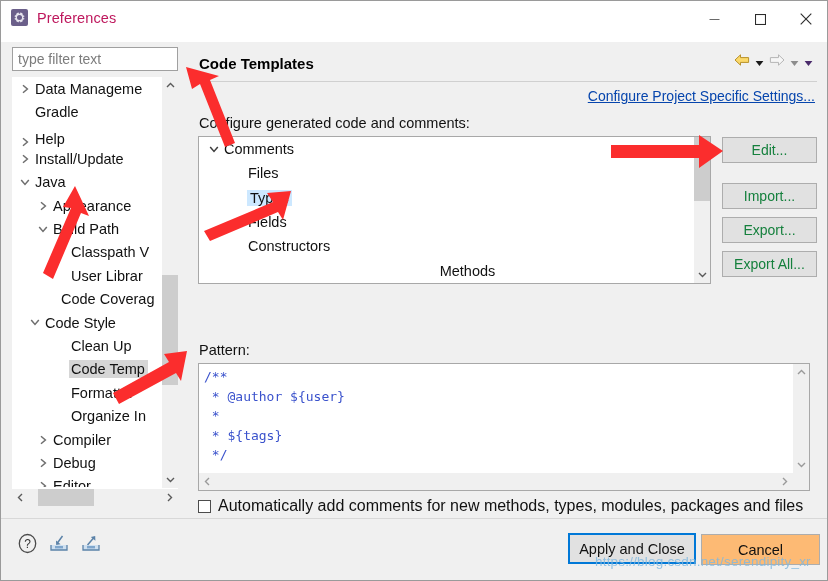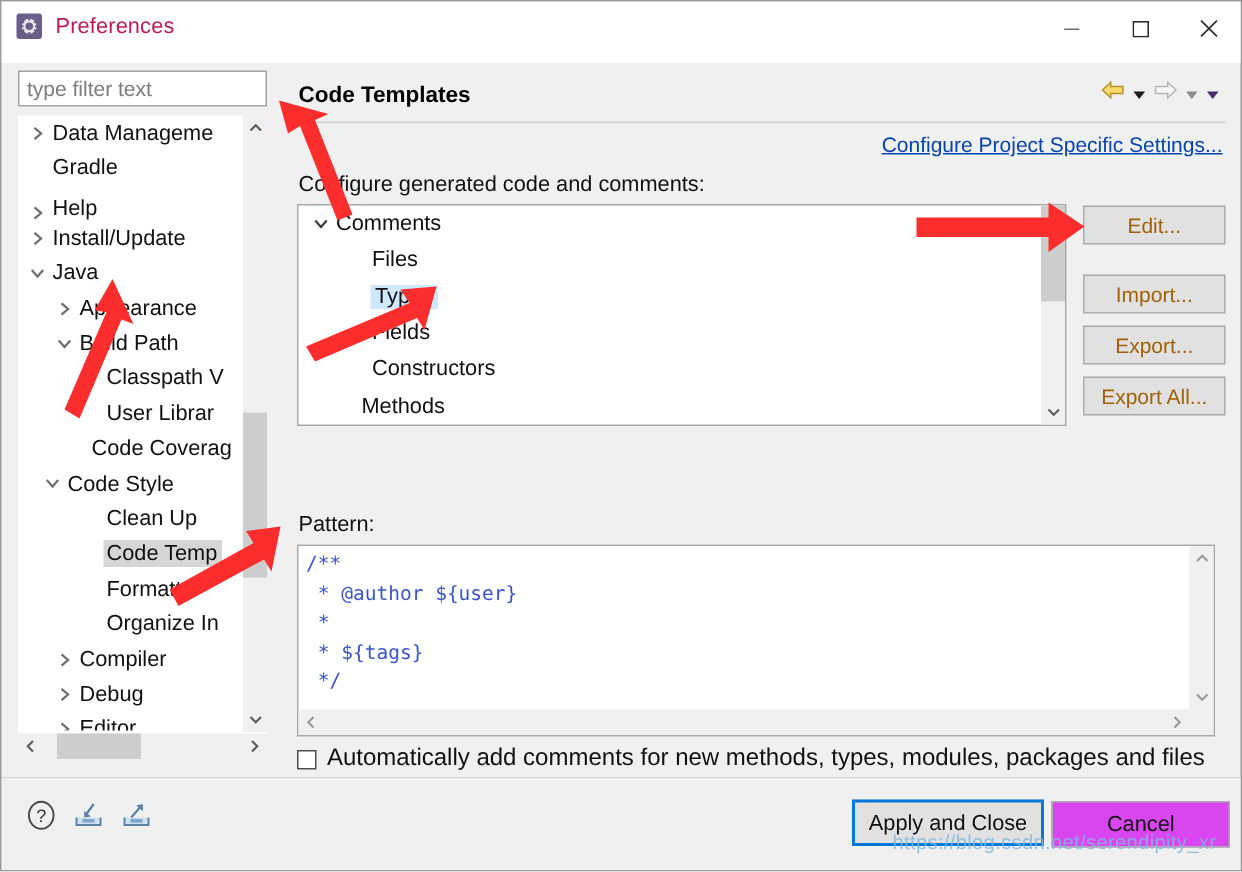--- a/index.html
+++ b/index.html
@@ -259,21 +259,21 @@
     left: 533px; top: 92px;
     width: 95px;
   }
   .ebtn {
     width: 95px; height: 26px;
     box-sizing: border-box;
     background: #e1e1e1;
     border: 1px solid #adadad;
     font-family: "Liberation Sans", sans-serif;
     font-size: 14px;
-    color: #a16207;
+    color: #15803d;
     cursor: pointer;
     display: block;
   }
   .ebtn.sp1 { margin-top: 20px; }
   .ebtn.sp2 { margin-top: 8px; }
 
   .pattern-label {
     position: absolute;
     left: 10px; top: 297px;
     font-size: 14.5px;
@@ -391,21 +391,21 @@
   .fbtn.primary {
     right: 133px; top: 14px;
     width: 128px;
     background: #e1e1e1;
     border: 2px solid #0078d7;
     color: #111;
   }
   .fbtn.secondary {
     right: 9px; top: 15px;
     width: 119px;
-    background: #d946ef;
+    background: #fdba74;
     border: 1px solid #adadad;
     color: #111;
   }
 
   .watermark {
     position: absolute;
     left: 594px; top: 553px;
     font-size: 13.5px;
     color: #7fb8e0;
     opacity: 0.82;
@@ -675,21 +675,21 @@
             <span class="lbl">Types</span>
           </div>
           <div class="lnode" style="padding-left: 30px;">
             <span class="arrow"></span>
             <span class="lbl">Fields</span>
           </div>
           <div class="lnode" style="padding-left: 30px;">
             <span class="arrow"></span>
             <span class="lbl">Constructors</span>
           </div>
-          <div class="lnode" style="padding-left: 23px;">
+          <div class="lnode" style="padding-left: 23px; justify-content: center;">
             <span class="arrow"></span>
             <span class="lbl">Methods</span>
           </div>
           <div class="lnode" style="padding-left: 30px;">
             <span class="arrow"></span>
           </div>
         </div>
       <div class="list-vsb">
         <div class="thumb"></div>
         <div class="arrowbtn">

